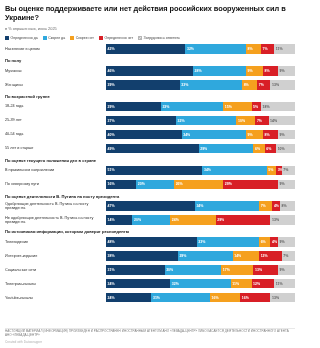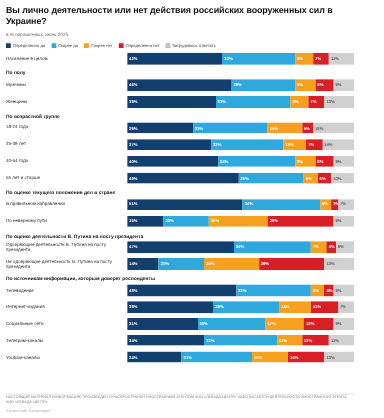--- a/index.html
+++ b/index.html
@@ -71,21 +71,21 @@
   .credit{
     font-size:3.2px;line-height:4.2px;color:#b0b0b0;margin-top:3px;
   }
   .hr{height:0.4px;background:#e8e8e8;margin:2px 0 0 0;}
 </style>
 </head>
 <body>
 
 <div class="wrap">
 
-  <div class="title">Вы лично деятельности или нет действия российских вооруженных сил в Украине?</div>
+  <div class="title">Вы оценке поддерживаете или нет действия российских вооруженных сил в Украине?</div>
   <div class="subtitle">в % опрашенных, июнь 2025</div>
 
   <div class="legend" id="legend">
       <div class="lg-item">
         <span class="lg-sw" style="background: rgb(18, 63, 109);"></span>
         <span class="lg-label">Определенно да</span>
       </div>
       <div class="lg-item">
         <span class="lg-sw" style="background: rgb(47, 168, 221);"></span>
         <span class="lg-label">Скорее да</span>

